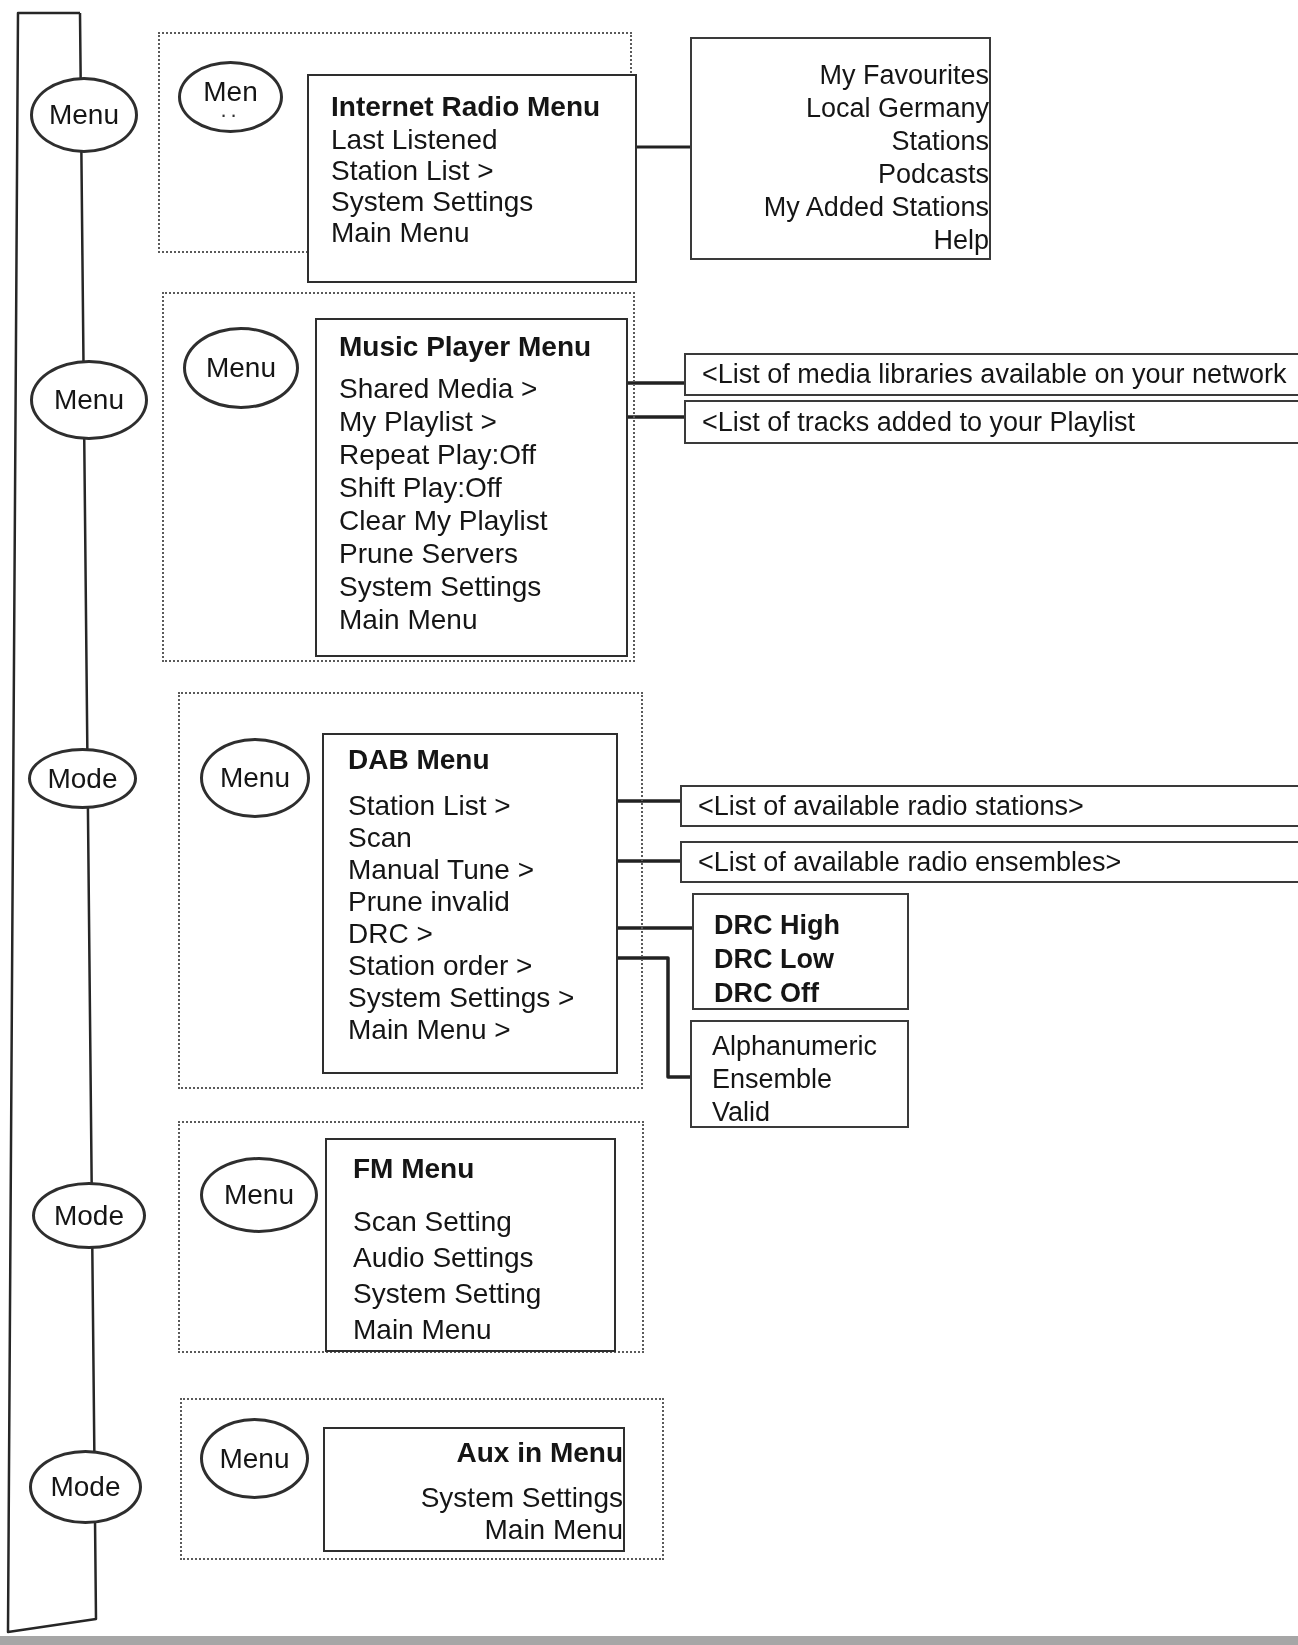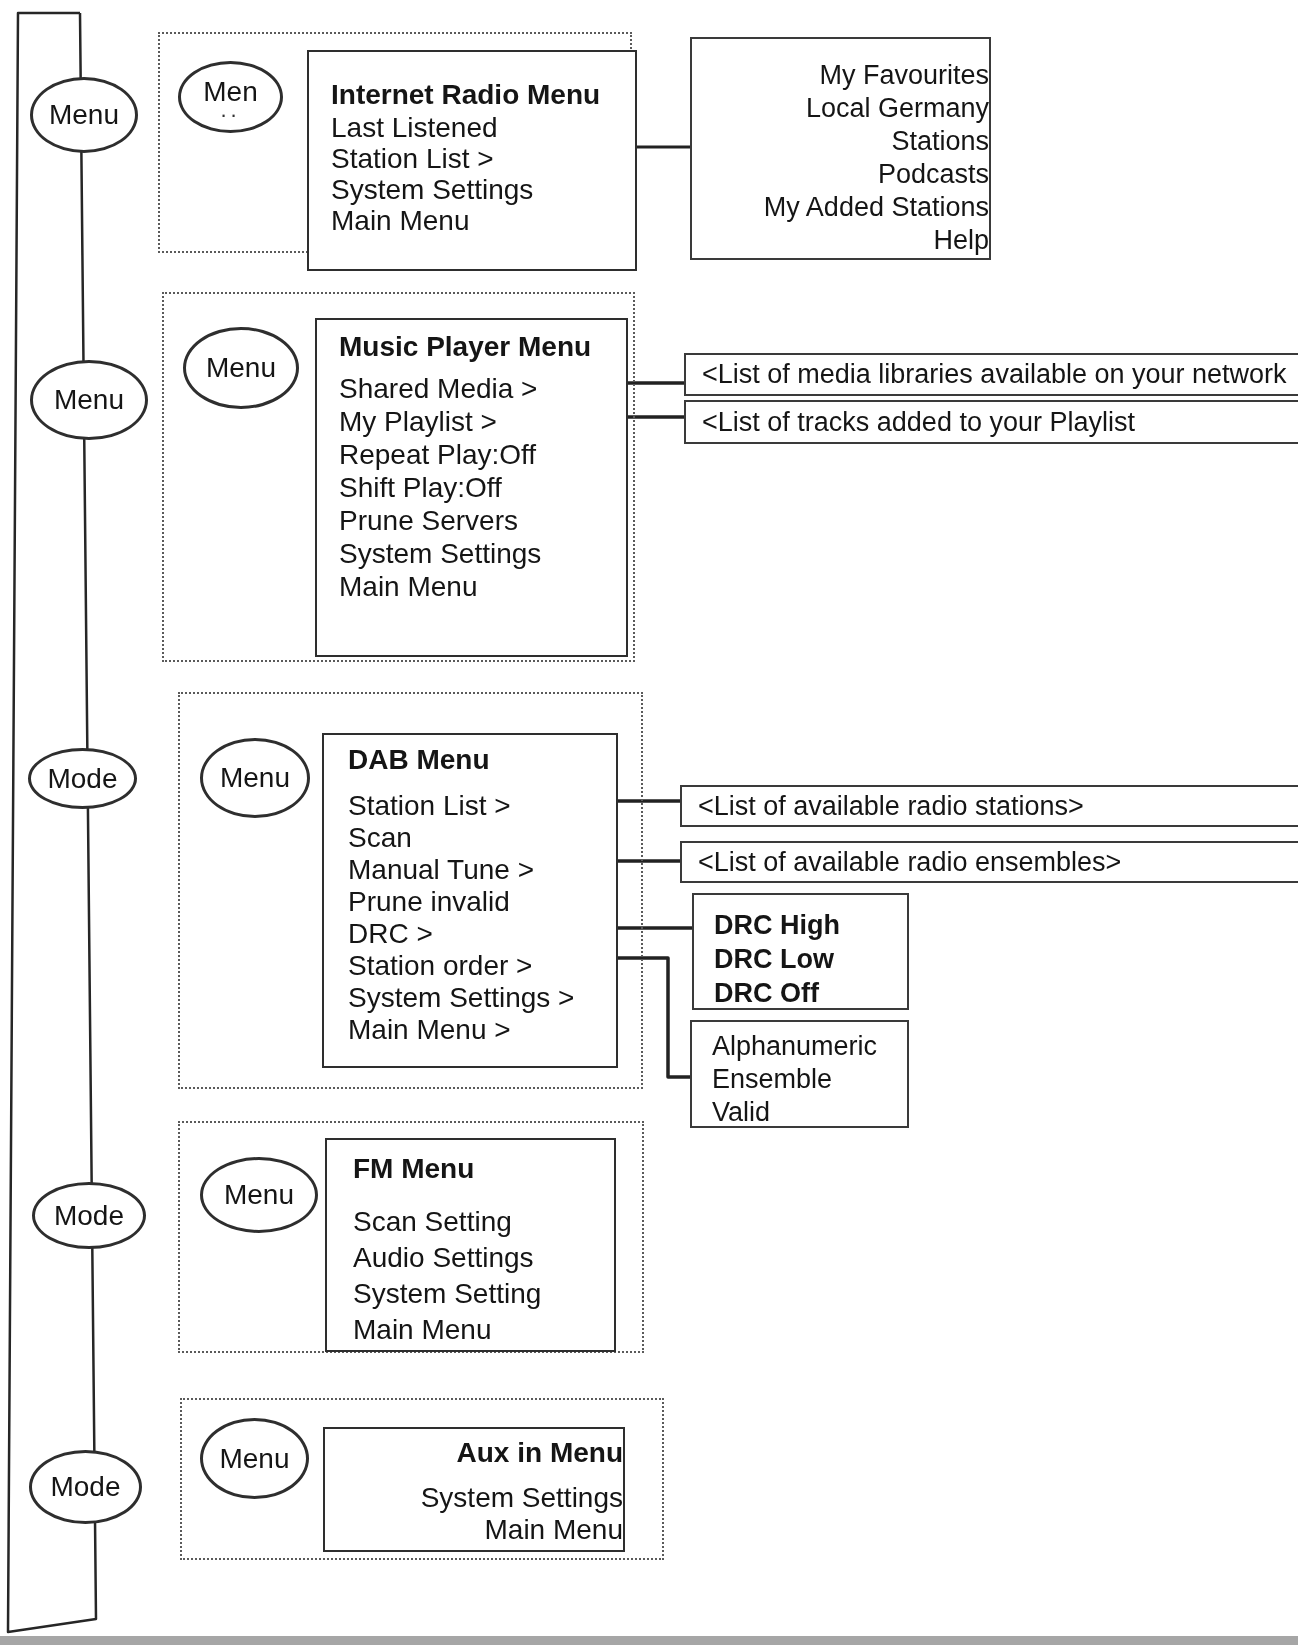--- a/index.html
+++ b/index.html
@@ -22,25 +22,25 @@
     display:flex; flex-direction:column; align-items:center; justify-content:center;
     font-size:28px; line-height:26px;
   }
   .ellipse .sub { font-size:22px; line-height:10px; letter-spacing:4px; color:#333; }
   .callout {
     position:absolute; background:#ffffff; border:2px solid #3a3a3a; z-index:2;
     font-size:27px;
   }
   .strip { display:flex; align-items:center; padding-left:16px; }
   
-  .p1 { padding:27px 0 0 22px; line-height:31px; }
+  .p1 { padding:15px 0 0 22px; line-height:31px;margin-top:24px; }
   .p1 .menu-title { margin-bottom:2px; }
   .p2 { padding:10px 1px 0 22px; line-height:33px; }
   .p2 .menu-title { margin-bottom:9px; }
-  .p3 { padding:9px 0 0 24px; line-height:32px; }
+  .p3 { padding:9px 0 6px 24px; line-height:32px; }
   .p3 .menu-title { margin-bottom:14px; }
   .p4 { padding:11px 0 0 26px; line-height:36px; }
   .p4 .menu-title { margin-bottom:17px; }
   .p5 { padding:8px 0 0 26px; line-height:32px;text-align:right; }
   .p5 .menu-title { margin-bottom:13px; }
   .fav { padding:20px 0 0 22px; line-height:33px;text-align:right; }
   .drcbox { padding:13px 0 0 20px; line-height:34px;font-weight:bold; }
   .ordbox { padding:8px 0 0 20px; line-height:33px; }
   .scan-bar {
     position:absolute; left:0; top:1636px; width:1298px; height:9px;
@@ -112,20 +112,21 @@
   <div class="dotted" style="left:162px;top:292px;width:469px;height:366px"></div>
   <div class="ellipse" style="left:183px;top:327px;width:110px;height:76px">
     <span>Menu</span>
   </div>
   <div class="menu-box p2" style="left:315px;top:318px;width:286px;height:325px">
     <div class="menu-title">Music Player Menu</div>
     <div class="menu-item">Shared Media &gt;</div>
     <div class="menu-item">My Playlist &gt;</div>
     <div class="menu-item">Repeat Play:Off</div>
     <div class="menu-item">Shift Play:Off</div>
+    <div class="menu-item">Clear My Playlist</div>
     <div class="menu-item">Prune Servers</div>
     <div class="menu-item">System Settings</div>
     <div class="menu-item">Main Menu</div>
   </div>
   <div class="callout strip" style="left:684px;top:353px;width:607px;height:39px">
     <span>&lt;List of media libraries available on your network</span>
   </div>
   <div class="callout strip" style="left:684px;top:400px;width:606px;height:40px">
     <span>&lt;List of tracks added to your Playlist</span>
   </div>

